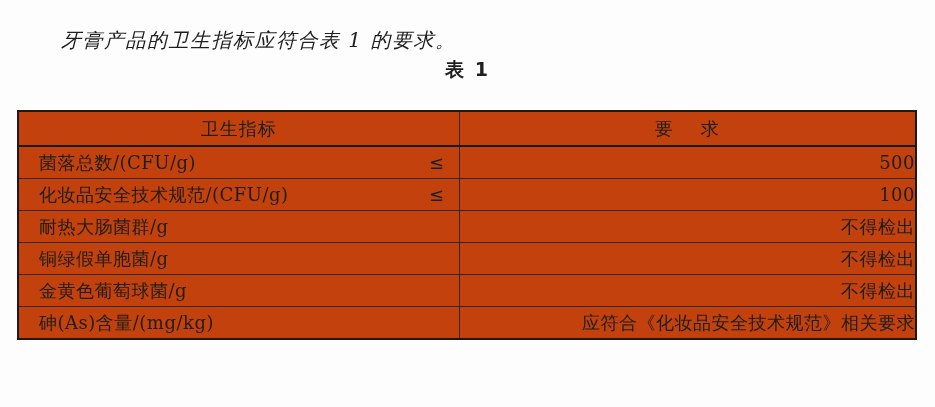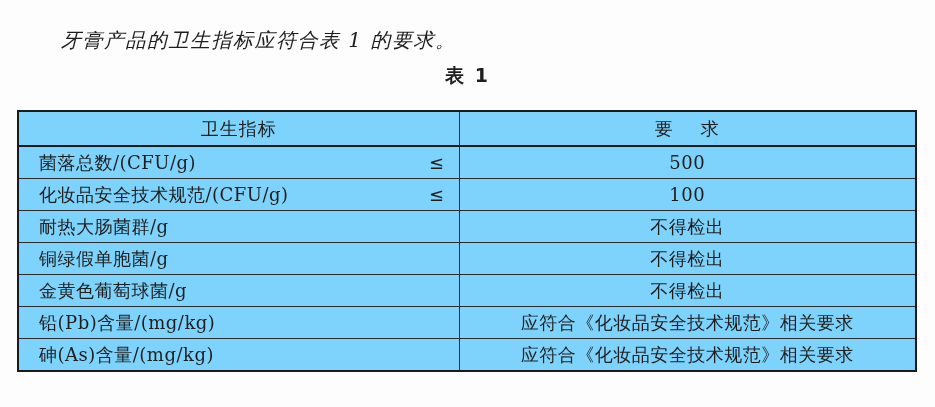--- a/index.html
+++ b/index.html
@@ -20,55 +20,56 @@
     left: 61px;
     top: 7px;
     font-size: 20px;
     letter-spacing: 1.5px;
     white-space: nowrap;
     font-style: italic;
   }
   .caption {
     position: absolute;
     left: 0;
-    top: 63px;
+    top: 57px;
     width: 935px;
     text-align: center;
     font-family: "DejaVu Sans", "Liberation Sans", sans-serif;
     font-weight: bold;
     font-size: 19px;
     letter-spacing: 2px;
   }
   table.std-table {
     position: absolute;
     left: 17px;
     top: 110px;
     width: 898px;
     border-collapse: collapse;
     table-layout: fixed;
-    background: #7dd3fc;
+    background: #c2410c;
     border: 2px solid #1a1a1a;
   }
   table.std-table th,
   table.std-table td {
     border: 1px solid #2b2b2b;
     font-weight: normal;
     font-size: 18px;
     padding: 0;
     overflow: hidden;
   }
   table.std-table thead th {
     height: 33px;
     text-align: center;
     border-bottom: 2px solid #1a1a1a;
     white-space: pre;
     letter-spacing: 1px;
   }
   table.std-table tbody td {
     height: 31px;
+    text-align: right;
   }
   col.c1 { width: 441px; }
   col.c2 { width: 457px; }
   .ind-wrap {
     display: flex;
     justify-content: space-between;
     align-items: center;
     padding: 0 14px 0 20px;
     letter-spacing: 0.5px;
   }
@@ -142,29 +143,20 @@
         <div class="ind-wrap">
           <span>金黄色葡萄球菌/g</span>
           <span class="operator"></span>
         </div>
       </td>
       <td class="req-cell">不得检出</td>
     </tr>
     <tr>
       <td>
         <div class="ind-wrap">
-          <span>铅(Pb)含量/(mg/kg)</span>
-          <span class="operator"></span>
-        </div>
-      </td>
-      <td class="req-cell">应符合《化妆品安全技术规范》相关要求</td>
-    </tr>
-    <tr>
-      <td>
-        <div class="ind-wrap">
           <span>砷(As)含量/(mg/kg)</span>
           <span class="operator"></span>
         </div>
       </td>
       <td class="req-cell">应符合《化妆品安全技术规范》相关要求</td>
     </tr>
   </tbody>
 </table>
 
 </body></html>

